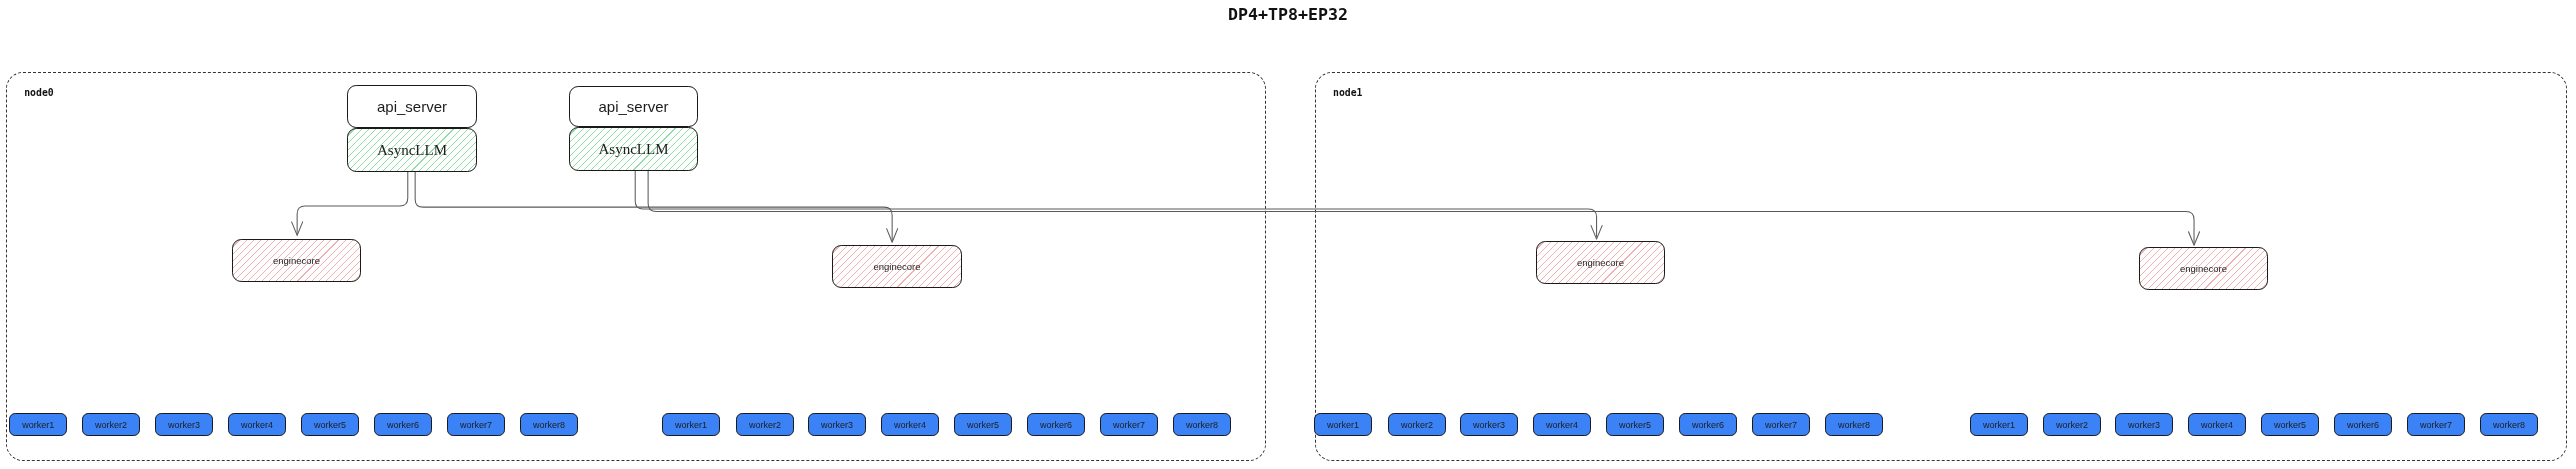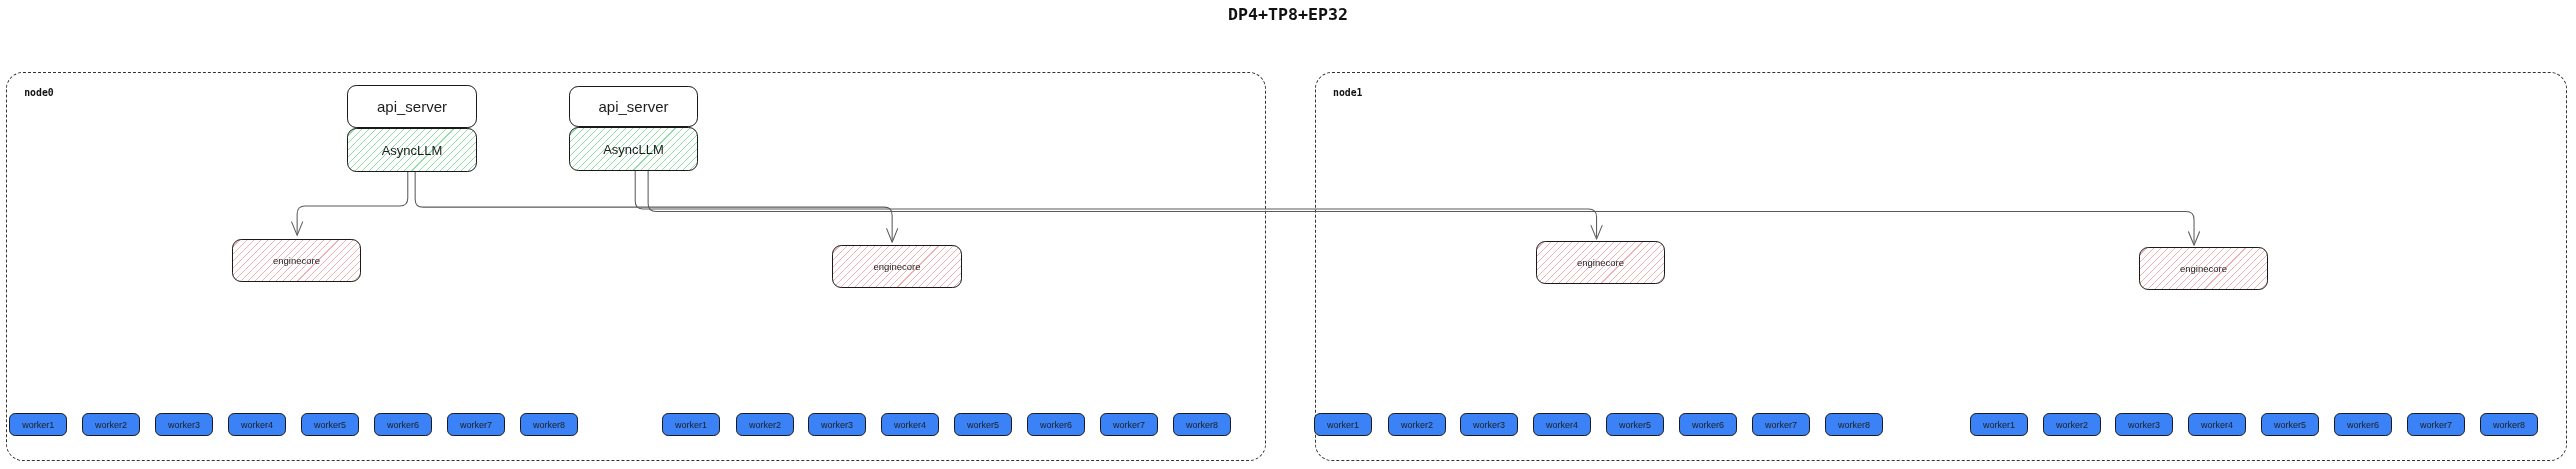--- a/index.html
+++ b/index.html
@@ -32,21 +32,22 @@
     position:absolute;
     box-sizing:border-box;
     border:1.5px solid #1a1a1a;
     border-radius:9.2px;
     background:#ffffff;
     display:flex;align-items:center;justify-content:center;
     font-size:15px;color:#1d1d1d;
   }
   .box.llm{
     background:repeating-linear-gradient(135deg,#ffffff 0 4.2px,#8fdfa4 4.2px 5px);
-    font-size:13px;
+    font-size:15px;
+    font-family:Liberation Serif, serif;
   }
   .box.ec{
     background:repeating-linear-gradient(135deg,#ffffff 0 4.2px,#f0b1b1 4.2px 5px);
     font-size:9.5px;
   }
   .worker{
     position:absolute;
     box-sizing:border-box;
     width:58px;height:23px;top:413px;
     border:1.2px solid #1a1a1a;

